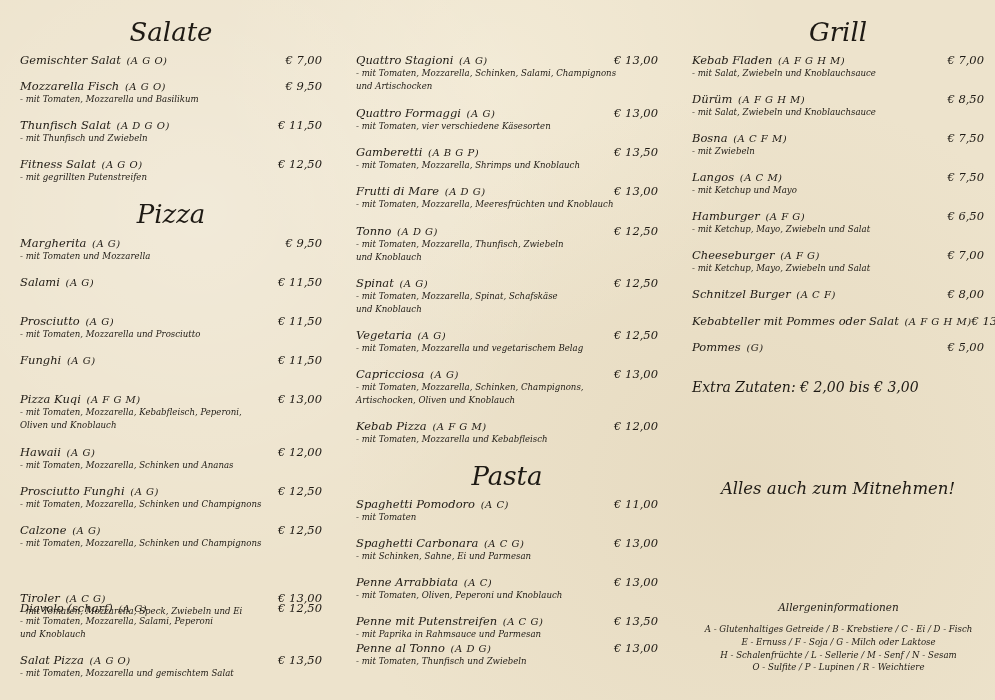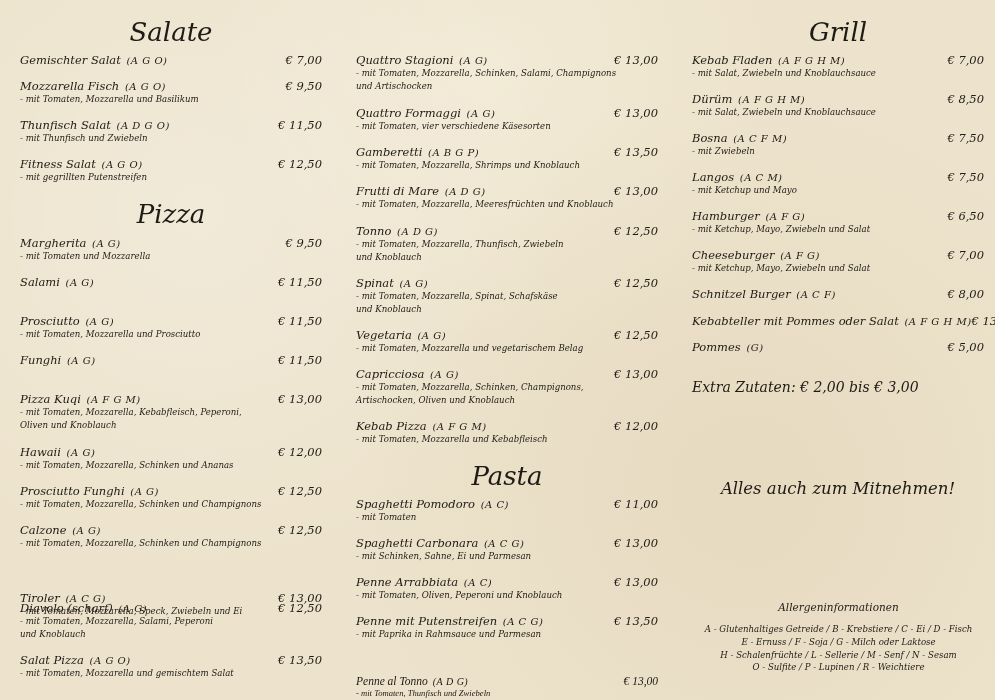--- a/index.html
+++ b/index.html
@@ -242,21 +242,21 @@
       </div>
     <div class="desc">- mit Tomaten, Oliven, Peperoni und Knoblauch</div>
   </div>
   <div class="item" style="position:absolute;top:614px;left:0;width:302px;">
     <div class="item-row">
         <span class="item-name"><span>Penne mit Putenstreifen</span> <span class="allergens">(A C G)</span></span>
         <span class="price">€ 13,50</span>
       </div>
     <div class="desc">- mit Paprika in Rahmsauce und Parmesan</div>
   </div>
-  <div class="item" style="position:absolute;top:675px;left:0;width:302px;font-family:Liberation Serif, serif;">
+  <div class="item" style="position:absolute;top:641px;left:0;width:302px;">
     <div class="item-row">
         <span class="item-name"><span>Penne al Tonno</span> <span class="allergens">(A D G)</span></span>
         <span class="price">€ 13,00</span>
       </div>
     <div class="desc">- mit Tomaten, Thunfisch und Zwiebeln</div>
   </div>
 </div>
 
 <div class="col col-right">
   <h2 class="section-title" style="position:absolute;top:18px;left:0;width:292px;">Grill</h2>

